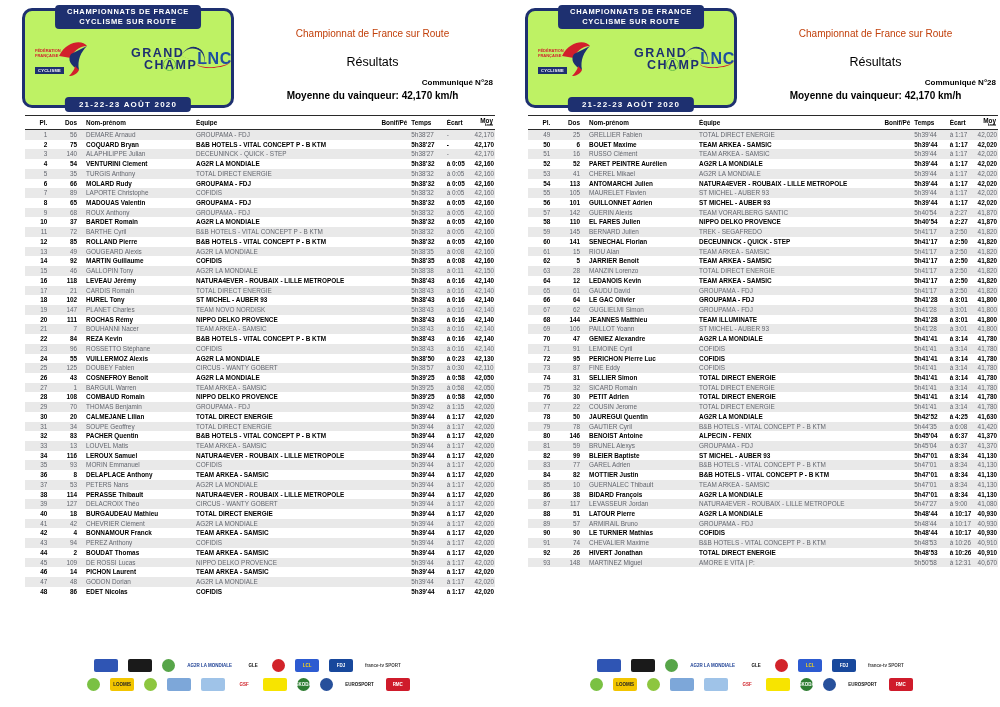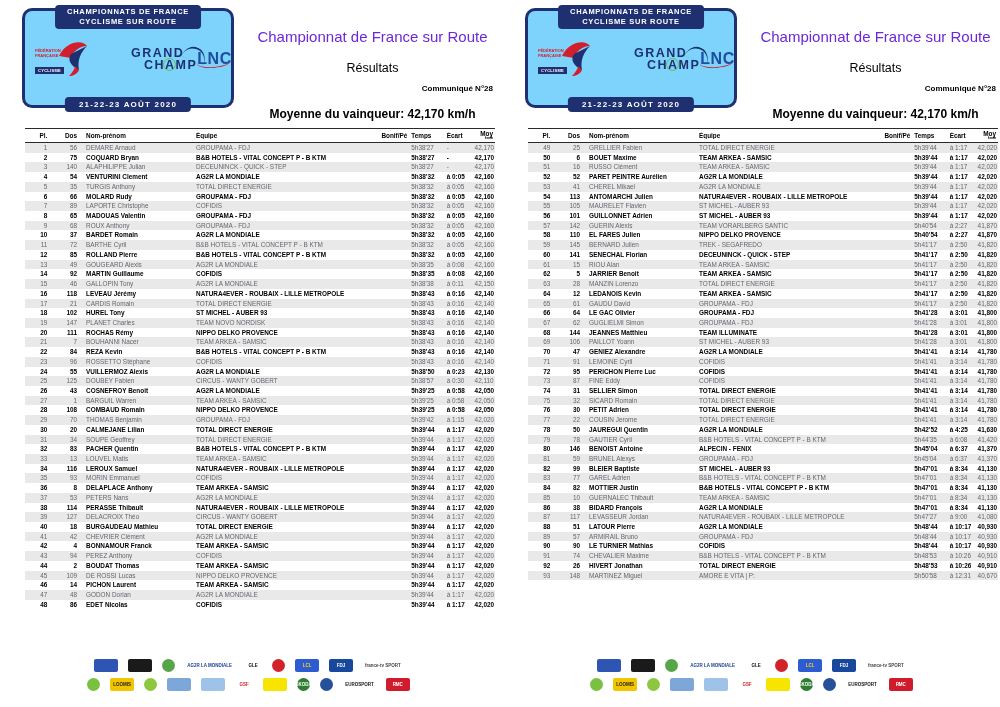--- a/index.html
+++ b/index.html
@@ -5,21 +5,21 @@
   html,body{margin:0;padding:0;}
   body{width:1000px;height:707px;background:#fff;position:relative;
        font-family:"Liberation Sans",sans-serif;overflow:hidden;}
   .page{position:absolute;top:0;height:707px;width:497px;background:#fff;}
   #page-left{left:0;}
   #page-right{left:503px;}
 
   
   .header-row{display:flex;padding-top:8px;}
   .logo-box{position:relative;margin-left:22px;width:206px;height:94px;flex:none;
-            border:3px solid #1e3070;border-radius:10px;background:#7dd3fc;}
+            border:3px solid #1e3070;border-radius:10px;background:#bef264;}
   .tab{position:absolute;left:50%;transform:translateX(-50%);background:#1e3070;color:#fff;
        font-weight:700;text-align:center;border-radius:4px;white-space:nowrap;z-index:2;}
   .tab.top{top:-6px;font-size:7.5px;line-height:1.35;padding:2px 12px;letter-spacing:.7px;}
   .tab.bottom{bottom:-7px;font-size:8px;padding:3px 14px;letter-spacing:1.2px;}
   .logos-inner{position:absolute;left:0;right:0;top:12px;bottom:10px;display:flex;
                align-items:center;justify-content:space-between;padding:0 10px;}
 
   
   .ffc{position:relative;width:56px;height:46px;flex:none;}
   .ffc svg{position:absolute;right:0;top:2px;}
@@ -37,24 +37,24 @@
   .gc::after{content:"";position:absolute;right:-10px;top:1px;width:24px;height:12px;
              border-top:2.2px solid #1e3070;border-radius:50% 50% 0 0/100% 100% 0 0;transform:rotate(22deg);}
 
   
   .lnc{flex:none;font-weight:700;font-size:16px;color:#1c4fa1;
        position:relative;padding-right:6px;letter-spacing:.5px;}
   .lnc::after{content:"";position:absolute;left:0;bottom:0;width:34px;height:5px;
               border-bottom:1.8px solid #d21f2c;border-radius:0 0 50% 50%/0 0 100% 100%;transform:rotate(-5deg);}
 
   .title-block{flex:1;padding:0 4px 0 18px;}
-  .doc-title{text-align:center;font-size:15px;color:#6d28d9;margin-top:20px;}
+  .doc-title{text-align:center;font-size:10px;color:#c2410c;margin-top:20px;}
   .doc-subtitle{text-align:center;font-size:12.5px;color:#000;margin-top:16px;}
   .communique{text-align:right;font-size:8px;font-weight:700;margin-top:9px;}
-  .moyenne{text-align:center;font-size:12px;font-weight:700;margin-top:14px;}
+  .moyenne{text-align:center;font-size:10px;font-weight:700;margin-top:3px;}
 
   
   .rtable{margin:7px 0 0 25px;width:470px;font-size:6.4px;color:#000;}
   .thead{display:flex;border-top:1.5px solid #2a2a2a;border-bottom:1px solid #2a2a2a;
          height:13px;align-items:center;font-weight:700;}
   .cell{padding:0 2px;white-space:nowrap;overflow:hidden;}
   .c-pl{width:22px;text-align:right;}
   .c-dos{width:28px;text-align:right;padding-right:7px;}
   .c-nom{width:115px;}
   .c-equipe{width:180px;}

